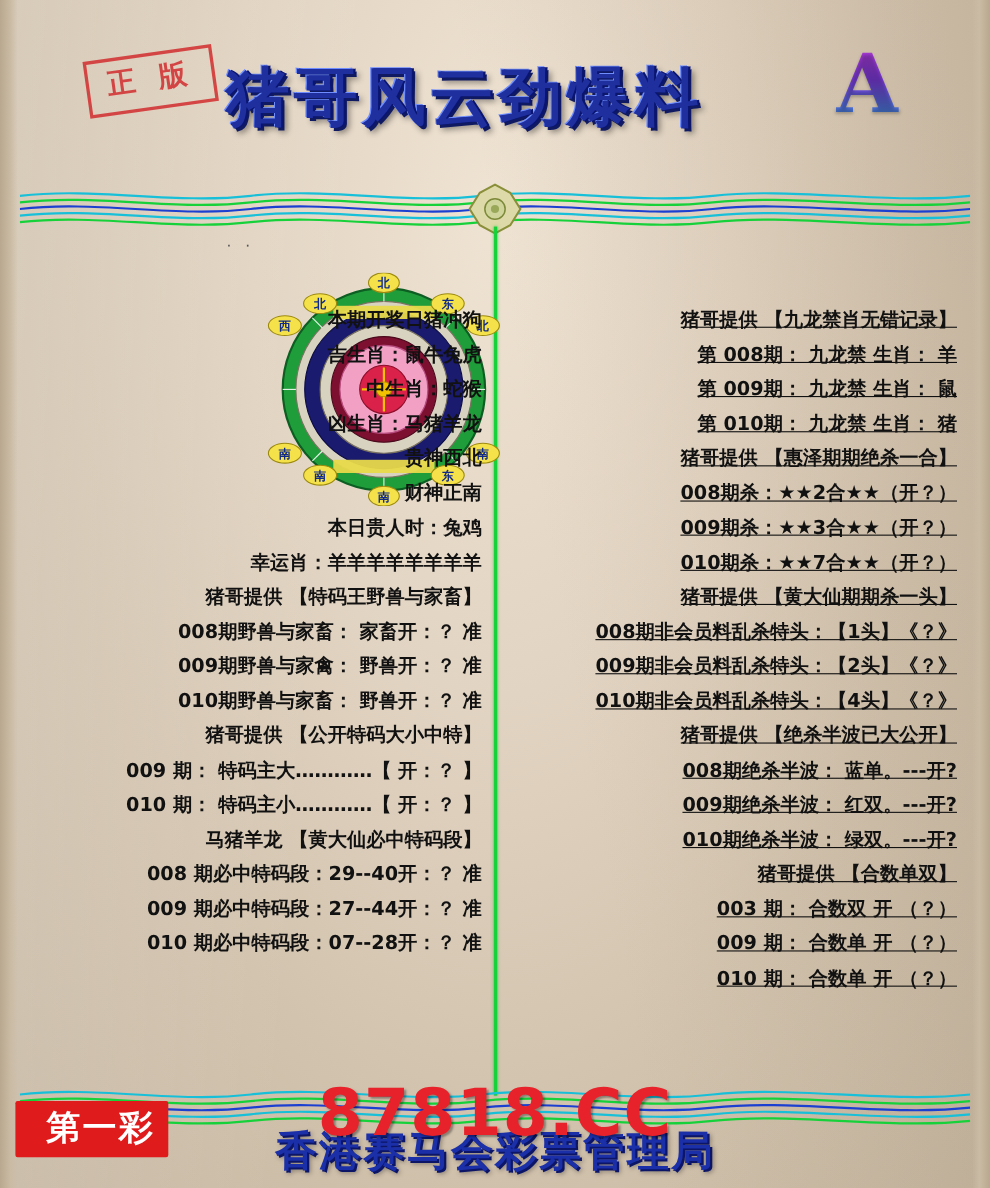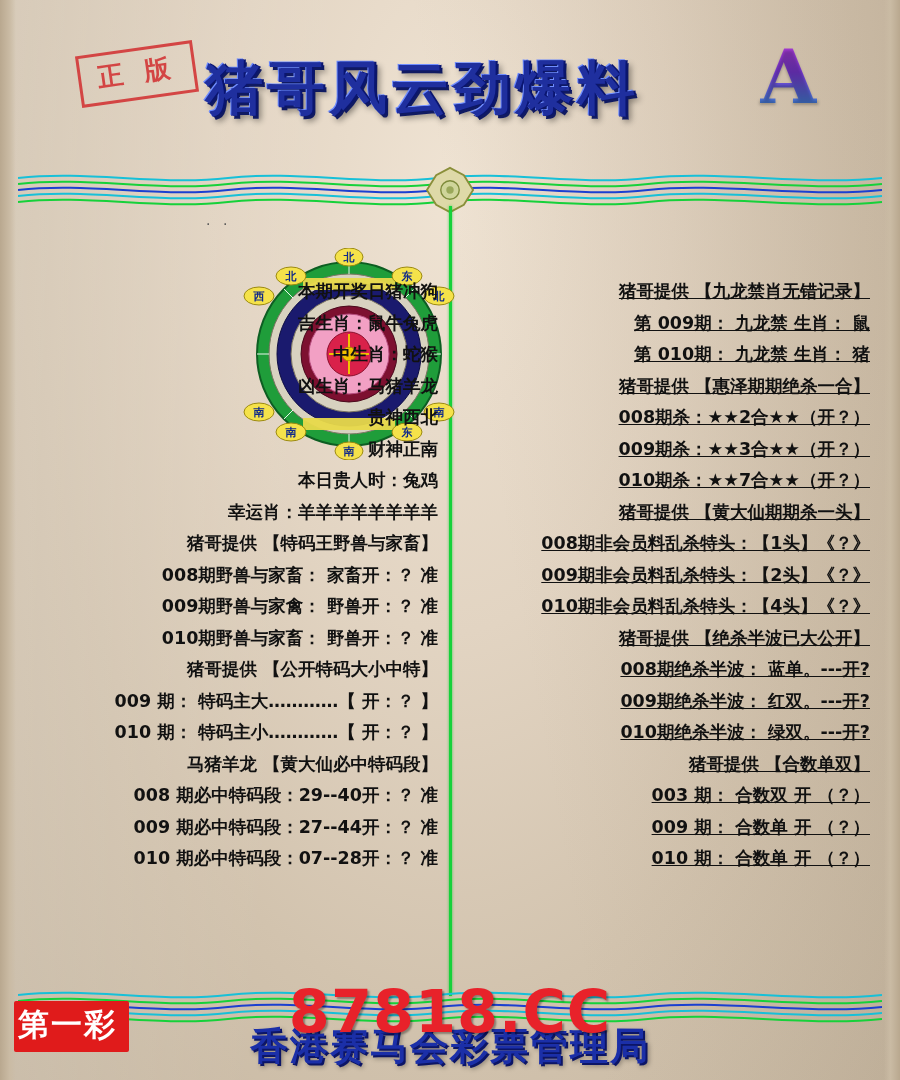--- a/index.html
+++ b/index.html
@@ -173,21 +173,21 @@
     white-space: nowrap;
   }
   .badge-left {
     position: absolute;
     left: 14px;
     bottom: 28px;
     background: #e01b1b;
     color: #ffffff;
     font-size: 31px;
     font-weight: bold;
-    padding: 3px 12px 6px 4px;
+    padding: 3px 12px 6px 28px;
     letter-spacing: 2px;
     border-radius: 2px;
     white-space: nowrap;
   }
   .big-number {
     position: absolute;
     left: 50%;
     transform: translateX(-50%);
     bottom: 34px;
     font-size: 59px;
@@ -319,20 +319,21 @@
     <div class="row">009 期： 特码主大…………【 开：？ 】</div>
     <div class="row">010 期： 特码主小…………【 开：？ 】</div>
     <div class="row">马猪羊龙 【黄大仙必中特码段】</div>
     <div class="row">008 期必中特码段：29--40开：？ 准</div>
     <div class="row">009 期必中特码段：27--44开：？ 准</div>
     <div class="row">010 期必中特码段：07--28开：？ 准</div>
   </div>
 
   <div class="col right">
     <div class="row">猪哥提供 【九龙禁肖无错记录】</div>
+    <div class="row">第 008期： 九龙禁 生肖： 羊</div>
     <div class="row">第 009期： 九龙禁 生肖： 鼠</div>
     <div class="row">第 010期： 九龙禁 生肖： 猪</div>
     <div class="row">猪哥提供 【惠泽期期绝杀一合】</div>
     <div class="row">008期杀：★★2合★★（开？）</div>
     <div class="row">009期杀：★★3合★★（开？）</div>
     <div class="row">010期杀：★★7合★★（开？）</div>
     <div class="row">猪哥提供 【黄大仙期期杀一头】</div>
     <div class="row">008期非会员料乱杀特头：【1头】《？》</div>
     <div class="row">009期非会员料乱杀特头：【2头】《？》</div>
     <div class="row">010期非会员料乱杀特头：【4头】《？》</div>

